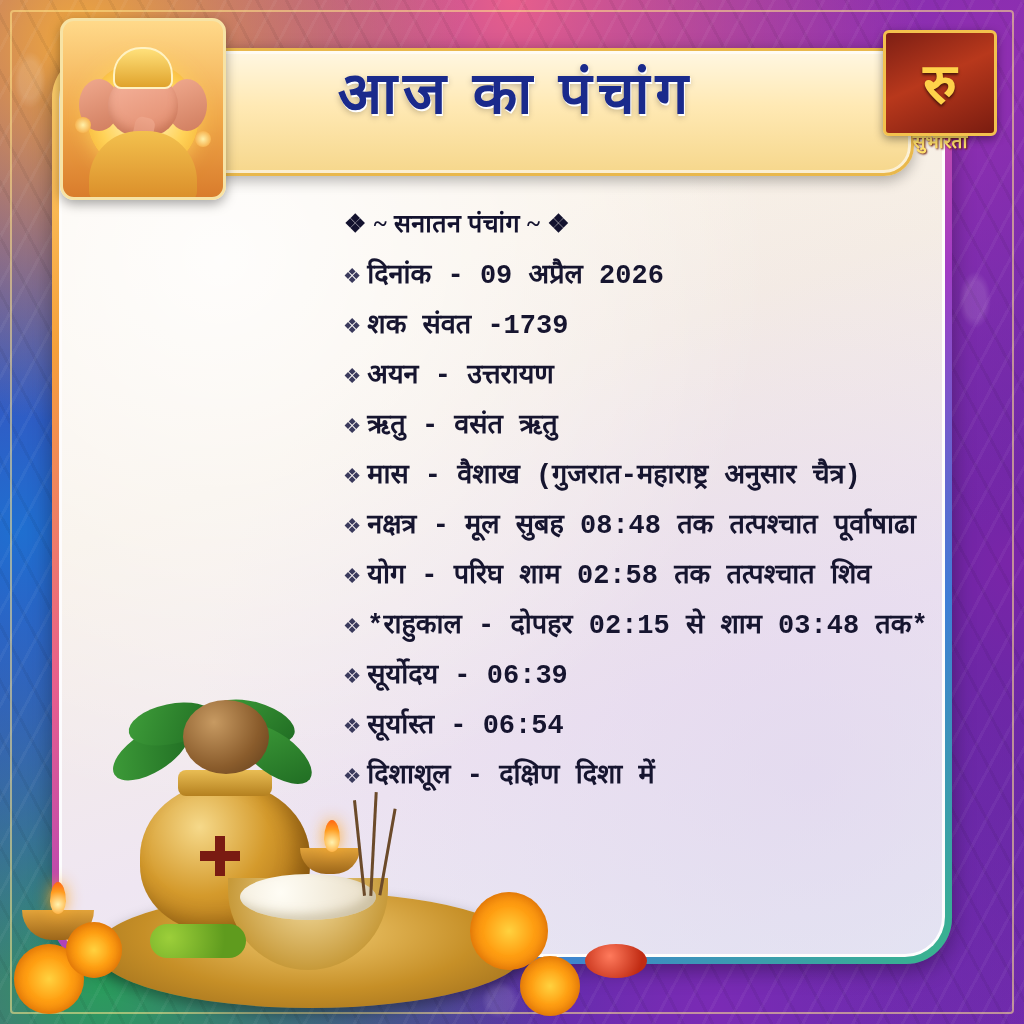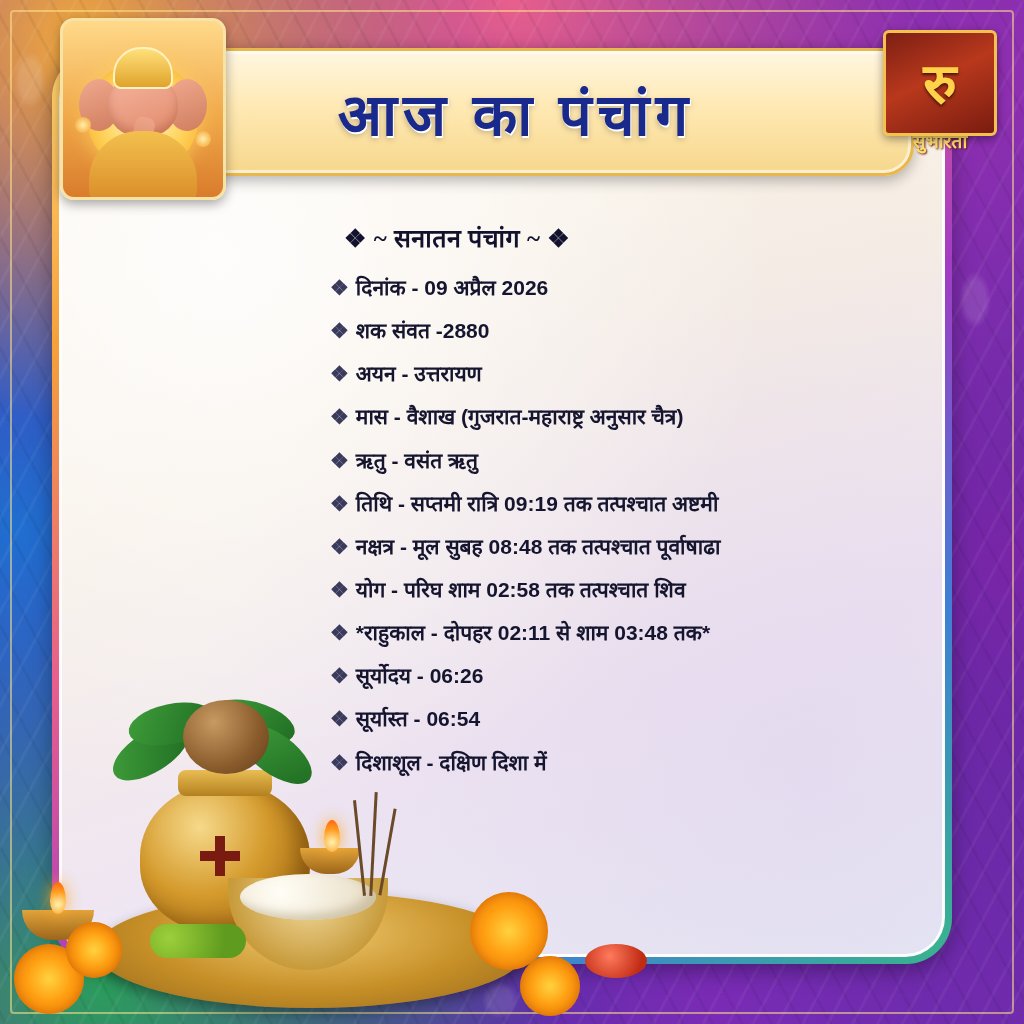--- a/index.html
+++ b/index.html
@@ -58,21 +58,21 @@
     pointer-events:none;
   }
 
   
   .title-ribbon{
     position:absolute;left:118px;top:48px;width:790px;height:122px;
     border-radius:26px 26px 30px 30px;
     background:linear-gradient(180deg,#fff7e2 0%,#ffe9b4 45%,#f6d78c 100%);
     border:3px solid #e9b84c;
     box-shadow:0 5px 14px rgba(0,0,0,.28), inset 0 0 0 3px rgba(255,255,255,.6);
-    display:flex;align-items:center;justify-content:center;
+    display:flex;justify-content:center;
     z-index:5;
   }
   .title-text{
     font-family:"Liberation Serif", serif;
     font-weight:bold;font-size:58px;letter-spacing:6px;
     color:#1a2a8c;
     text-shadow:1px 2px 0 #fff, 0 3px 6px rgba(0,0,0,.25);
     white-space:nowrap;
   }
 
@@ -144,25 +144,25 @@
     margin-top:-8px;font-family:"Liberation Serif", serif;font-weight:bold;font-size:19px;
     color:#ffdf6b;text-shadow:1px 1px 2px #6a1b0d;
   }
 
   
   .content{
     position:absolute;left:330px;top:205px;width:620px;z-index:6;
   }
   .heading{
     font-family:"Liberation Serif", serif;font-weight:bold;font-size:25px;color:#13122e;
-    margin:15px 0 22px 14px;letter-spacing:.5px;
+    margin:0 0 22px 14px;letter-spacing:.5px;
   }
   .line{
-    font-family:Liberation Sans, sans-serif;font-weight:bold;font-size:21px;color:#16152f;
-    margin:0 0 19px 0;line-height:1.15;white-space:nowrap;
+    font-family:Liberation Mono, monospace;font-weight:bold;font-size:27px;color:#16152f;
+    margin:0 0 19px 14px;line-height:1.15;white-space:nowrap;
   }
   .bullet{color:#3a3a5c;margin-right:7px;}
 
   
   .puja{position:absolute;left:0;bottom:0;width:620px;height:420px;z-index:7;pointer-events:none;}
   .kalash{
     position:absolute;left:140px;bottom:92px;width:170px;height:150px;
     border-radius:50% 50% 44% 44%;
     background:radial-gradient(circle at 35% 30%,#f6d98a,#d49a2c 45%,#a86c16 85%);
     box-shadow:inset -12px -10px 20px rgba(90,55,5,.45);
@@ -257,29 +257,28 @@
     <div class="logo-box">
       <div class="gl">रु</div>
     </div>
     <div class="logo-name">सुभारती</div>
   </div>
 
   <div class="content">
     <div class="heading">❖ ~ सनातन पंचांग ~ ❖</div>
 
     <div class="line"><span class="bullet">❖</span><span>दिनांक - 09 अप्रैल 2026</span></div>
-    <div class="line"><span class="bullet">❖</span><span>शक संवत -2880</span></div>
+    <div class="line"><span class="bullet">❖</span><span>शक संवत -1739</span></div>
     <div class="line"><span class="bullet">❖</span><span>अयन - उत्तरायण</span></div>
+    <div class="line"><span class="bullet">❖</span><span>ऋतु - वसंत ऋतु</span></div>
     <div class="line"><span class="bullet">❖</span><span>मास - वैशाख (गुजरात-महाराष्ट्र अनुसार चैत्र)</span></div>
-    <div class="line"><span class="bullet">❖</span><span>ऋतु - वसंत ऋतु</span></div>
-    <div class="line"><span class="bullet">❖</span><span>तिथि - सप्तमी रात्रि 09:19 तक तत्पश्चात अष्टमी</span></div>
     <div class="line"><span class="bullet">❖</span><span>नक्षत्र - मूल सुबह 08:48 तक तत्पश्चात पूर्वाषाढा</span></div>
     <div class="line"><span class="bullet">❖</span><span>योग - परिघ शाम 02:58 तक तत्पश्चात शिव</span></div>
-    <div class="line"><span class="bullet">❖</span><span>*राहुकाल - दोपहर 02:11 से शाम 03:48 तक*</span></div>
-    <div class="line"><span class="bullet">❖</span><span>सूर्योदय - 06:26</span></div>
+    <div class="line"><span class="bullet">❖</span><span>*राहुकाल - दोपहर 02:15 से शाम 03:48 तक*</span></div>
+    <div class="line"><span class="bullet">❖</span><span>सूर्योदय - 06:39</span></div>
     <div class="line"><span class="bullet">❖</span><span>सूर्यास्त -  06:54</span></div>
     <div class="line"><span class="bullet">❖</span><span>दिशाशूल - दक्षिण दिशा में</span></div>
   </div>
 
   <div class="puja">
     <div class="thali"></div>
     <div class="kalash"></div>
     <div class="kalash-neck"></div>
     <div class="leaf l1"></div>
     <div class="leaf l2"></div>

